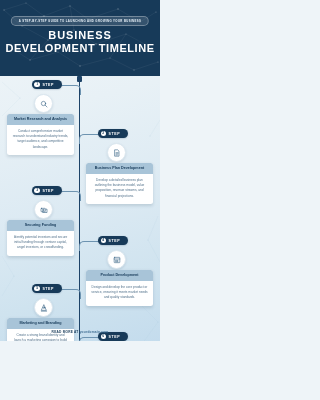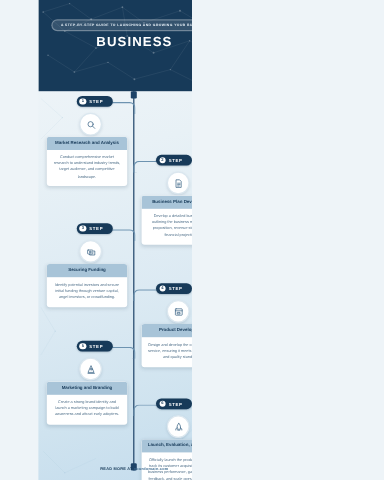--- a/index.html
+++ b/index.html
@@ -1,22 +1,22 @@
 <!DOCTYPE html>
 <html><head>
 <meta charset="utf-8">
 <style>
   html,body{margin:0;padding:0;}
   body{
     width:160px;height:400px;overflow:hidden;
     font-family:"Liberation Sans",sans-serif;
     background:#eef4f8;
   }
-  .page{position:relative;width:160px;height:400px;overflow:hidden;
-    background:linear-gradient(165deg,#f2f6f9 0%,#e8f1f6 32%,#dceaf3 60%,#cfe3ef 82%,#c4dced 100%);margin-left:32px;}
+  .page{position:relative;width:160px;height:341px;overflow:hidden;
+    background:linear-gradient(165deg,#f2f6f9 0%,#e8f1f6 32%,#dceaf3 60%,#cfe3ef 82%,#c4dced 100%);}
 
   
   .constellation{position:absolute;inset:0;pointer-events:none;opacity:.5;}
 
   
   .header{position:relative;height:76px;background:#173a59;overflow:hidden;}
   .header .constellation{opacity:.55;}
   .badge-top{
     position:absolute;left:50%;top:16px;transform:translateX(-50%);
     background:rgba(255,255,255,.13);
@@ -145,20 +145,21 @@
         <circle cx="110" cy="58" r=".6"></circle>
           <circle cx="134" cy="70" r=".7"></circle>
         <circle cx="158" cy="62" r=".6"></circle>
       </g>
     </svg>
 
     <div class="badge-top">A STEP-BY-STEP GUIDE TO LAUNCHING AND GROWING YOUR BUSINESS</div>
 
     <div class="title">
       <span class="l1">BUSINESS</span>
+      <span class="l2">DEVELOPMENT TIMELINE</span>
     </div>
   </div>
 
   <div class="timeline">
 
     <svg class="constellation" viewBox="0 0 160 324" preserveAspectRatio="none">
       <g stroke="#8fb6cf" stroke-width=".35" opacity=".45" fill="none">
         <path d="M2 40 L20 22 L2 6"></path>
         <path d="M150 60 L160 44"></path>
         <path d="M120 290 L142 268 L160 286"></path>

